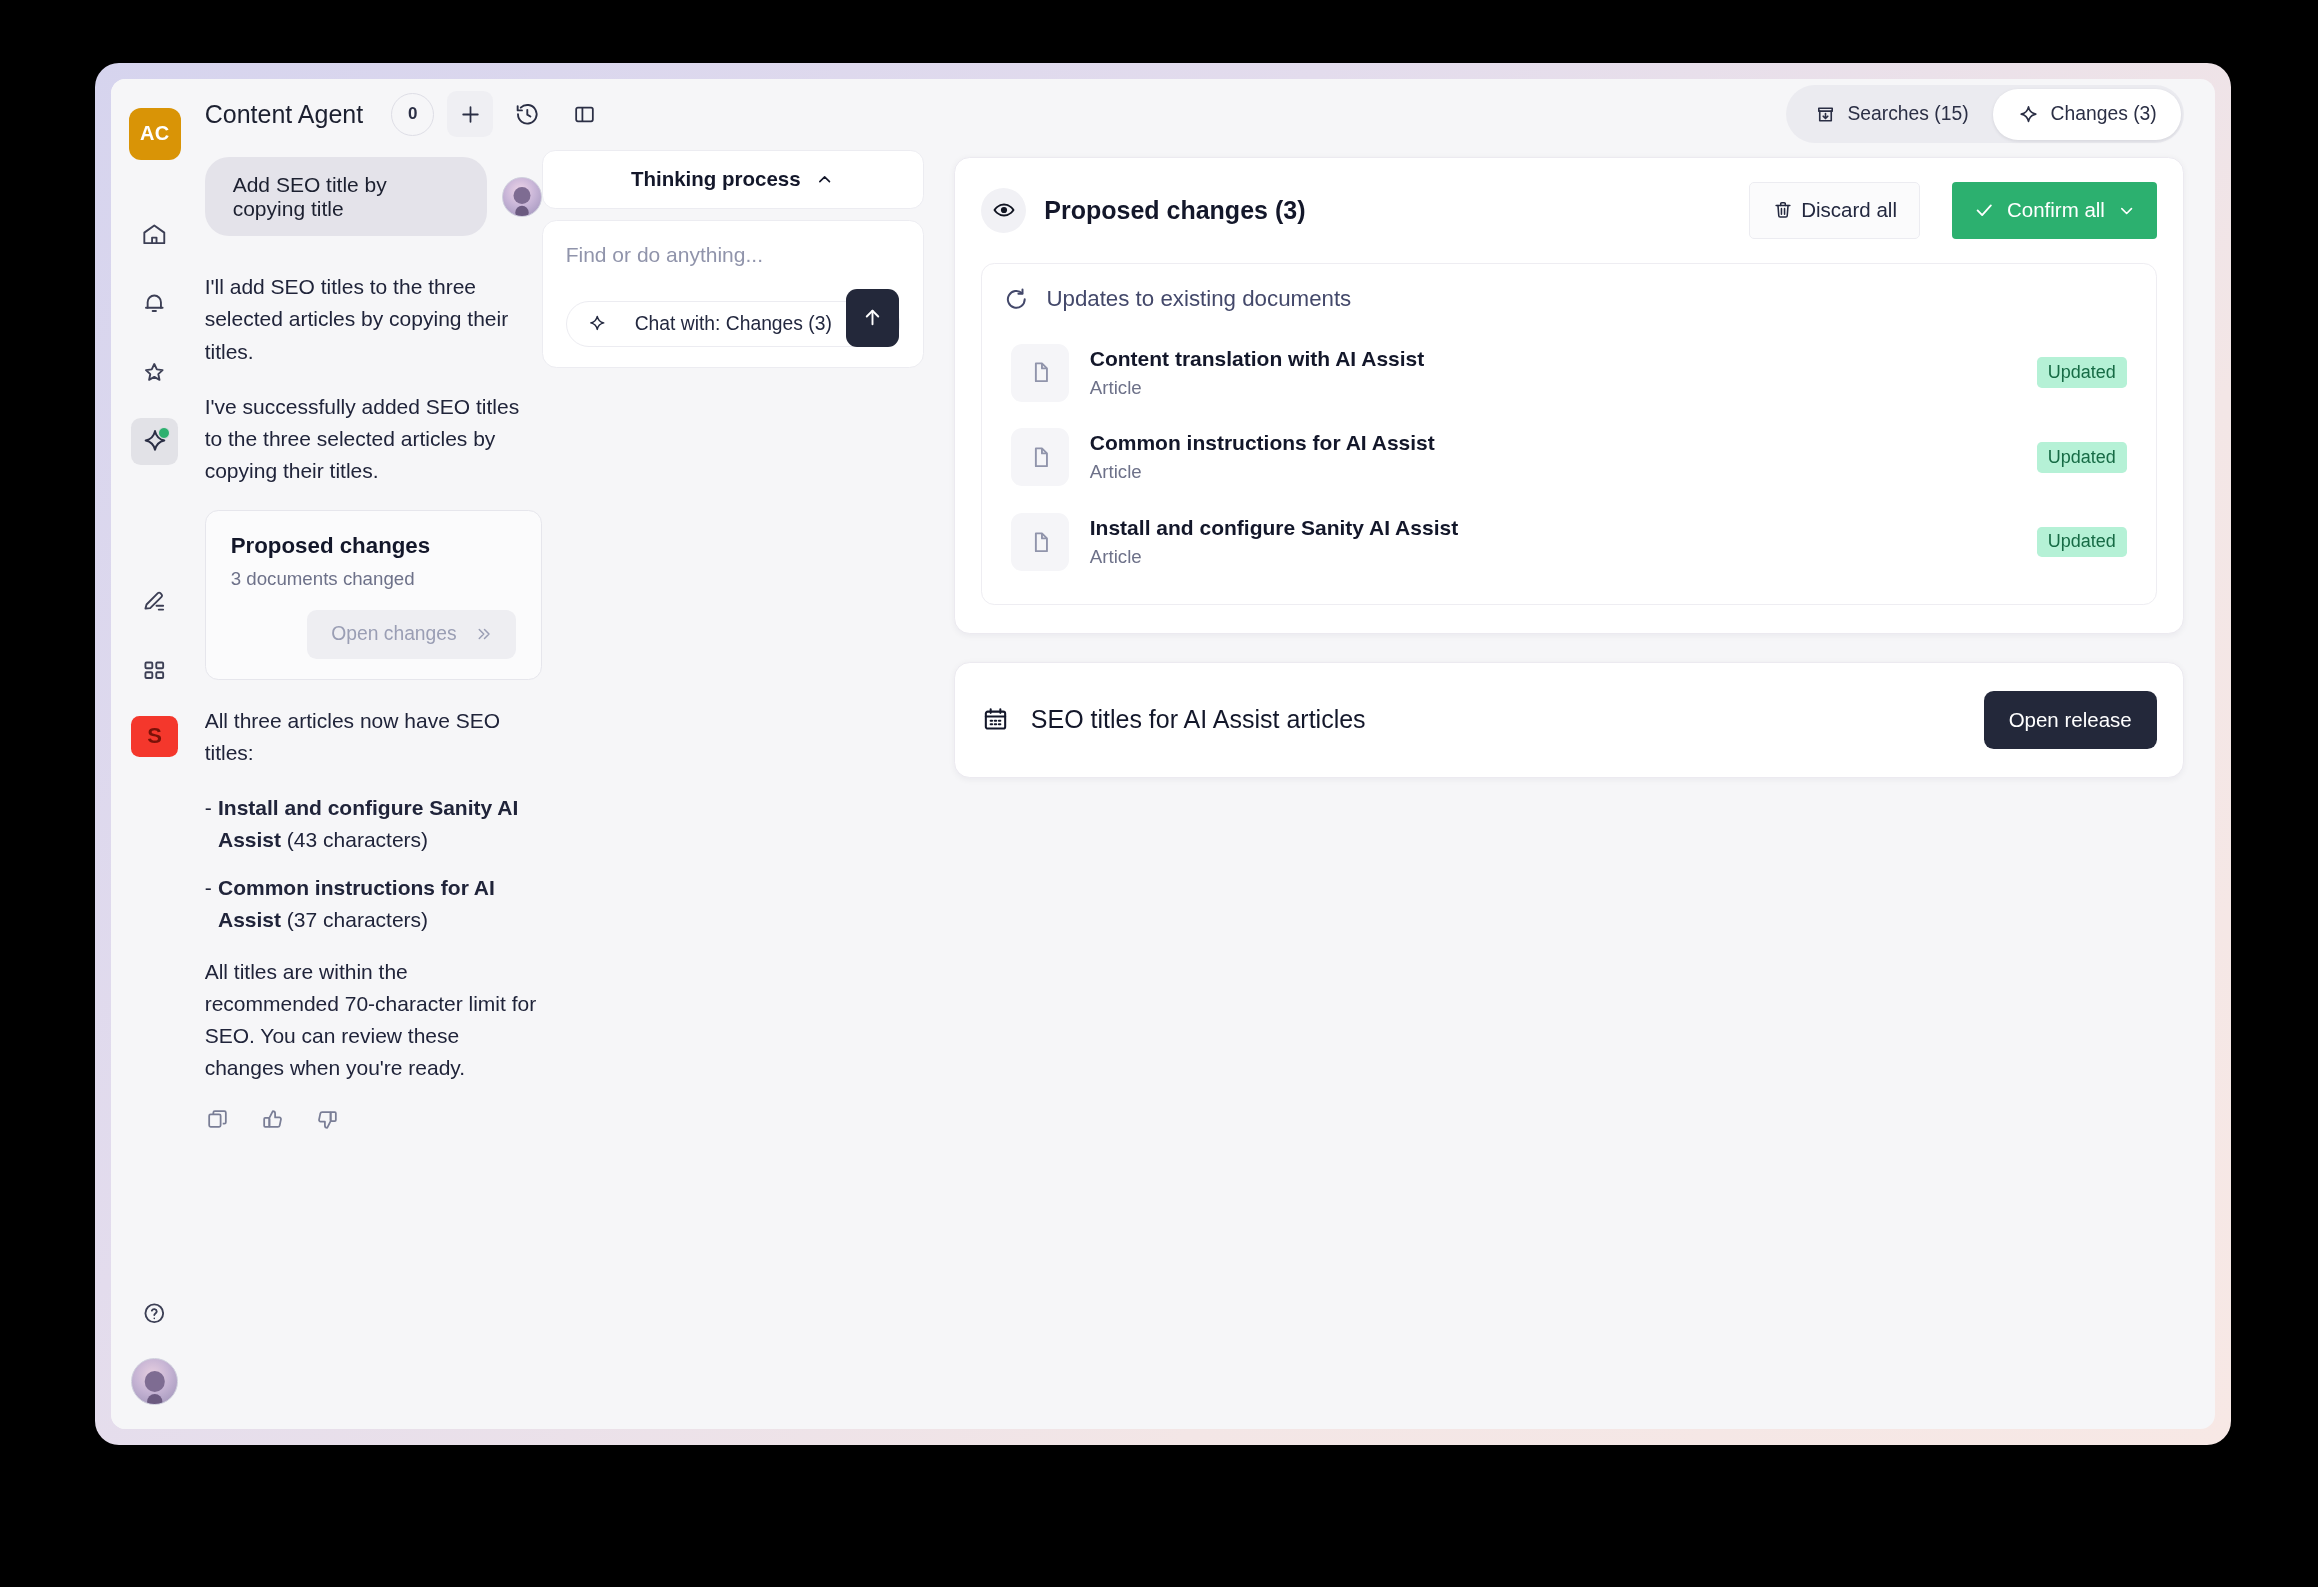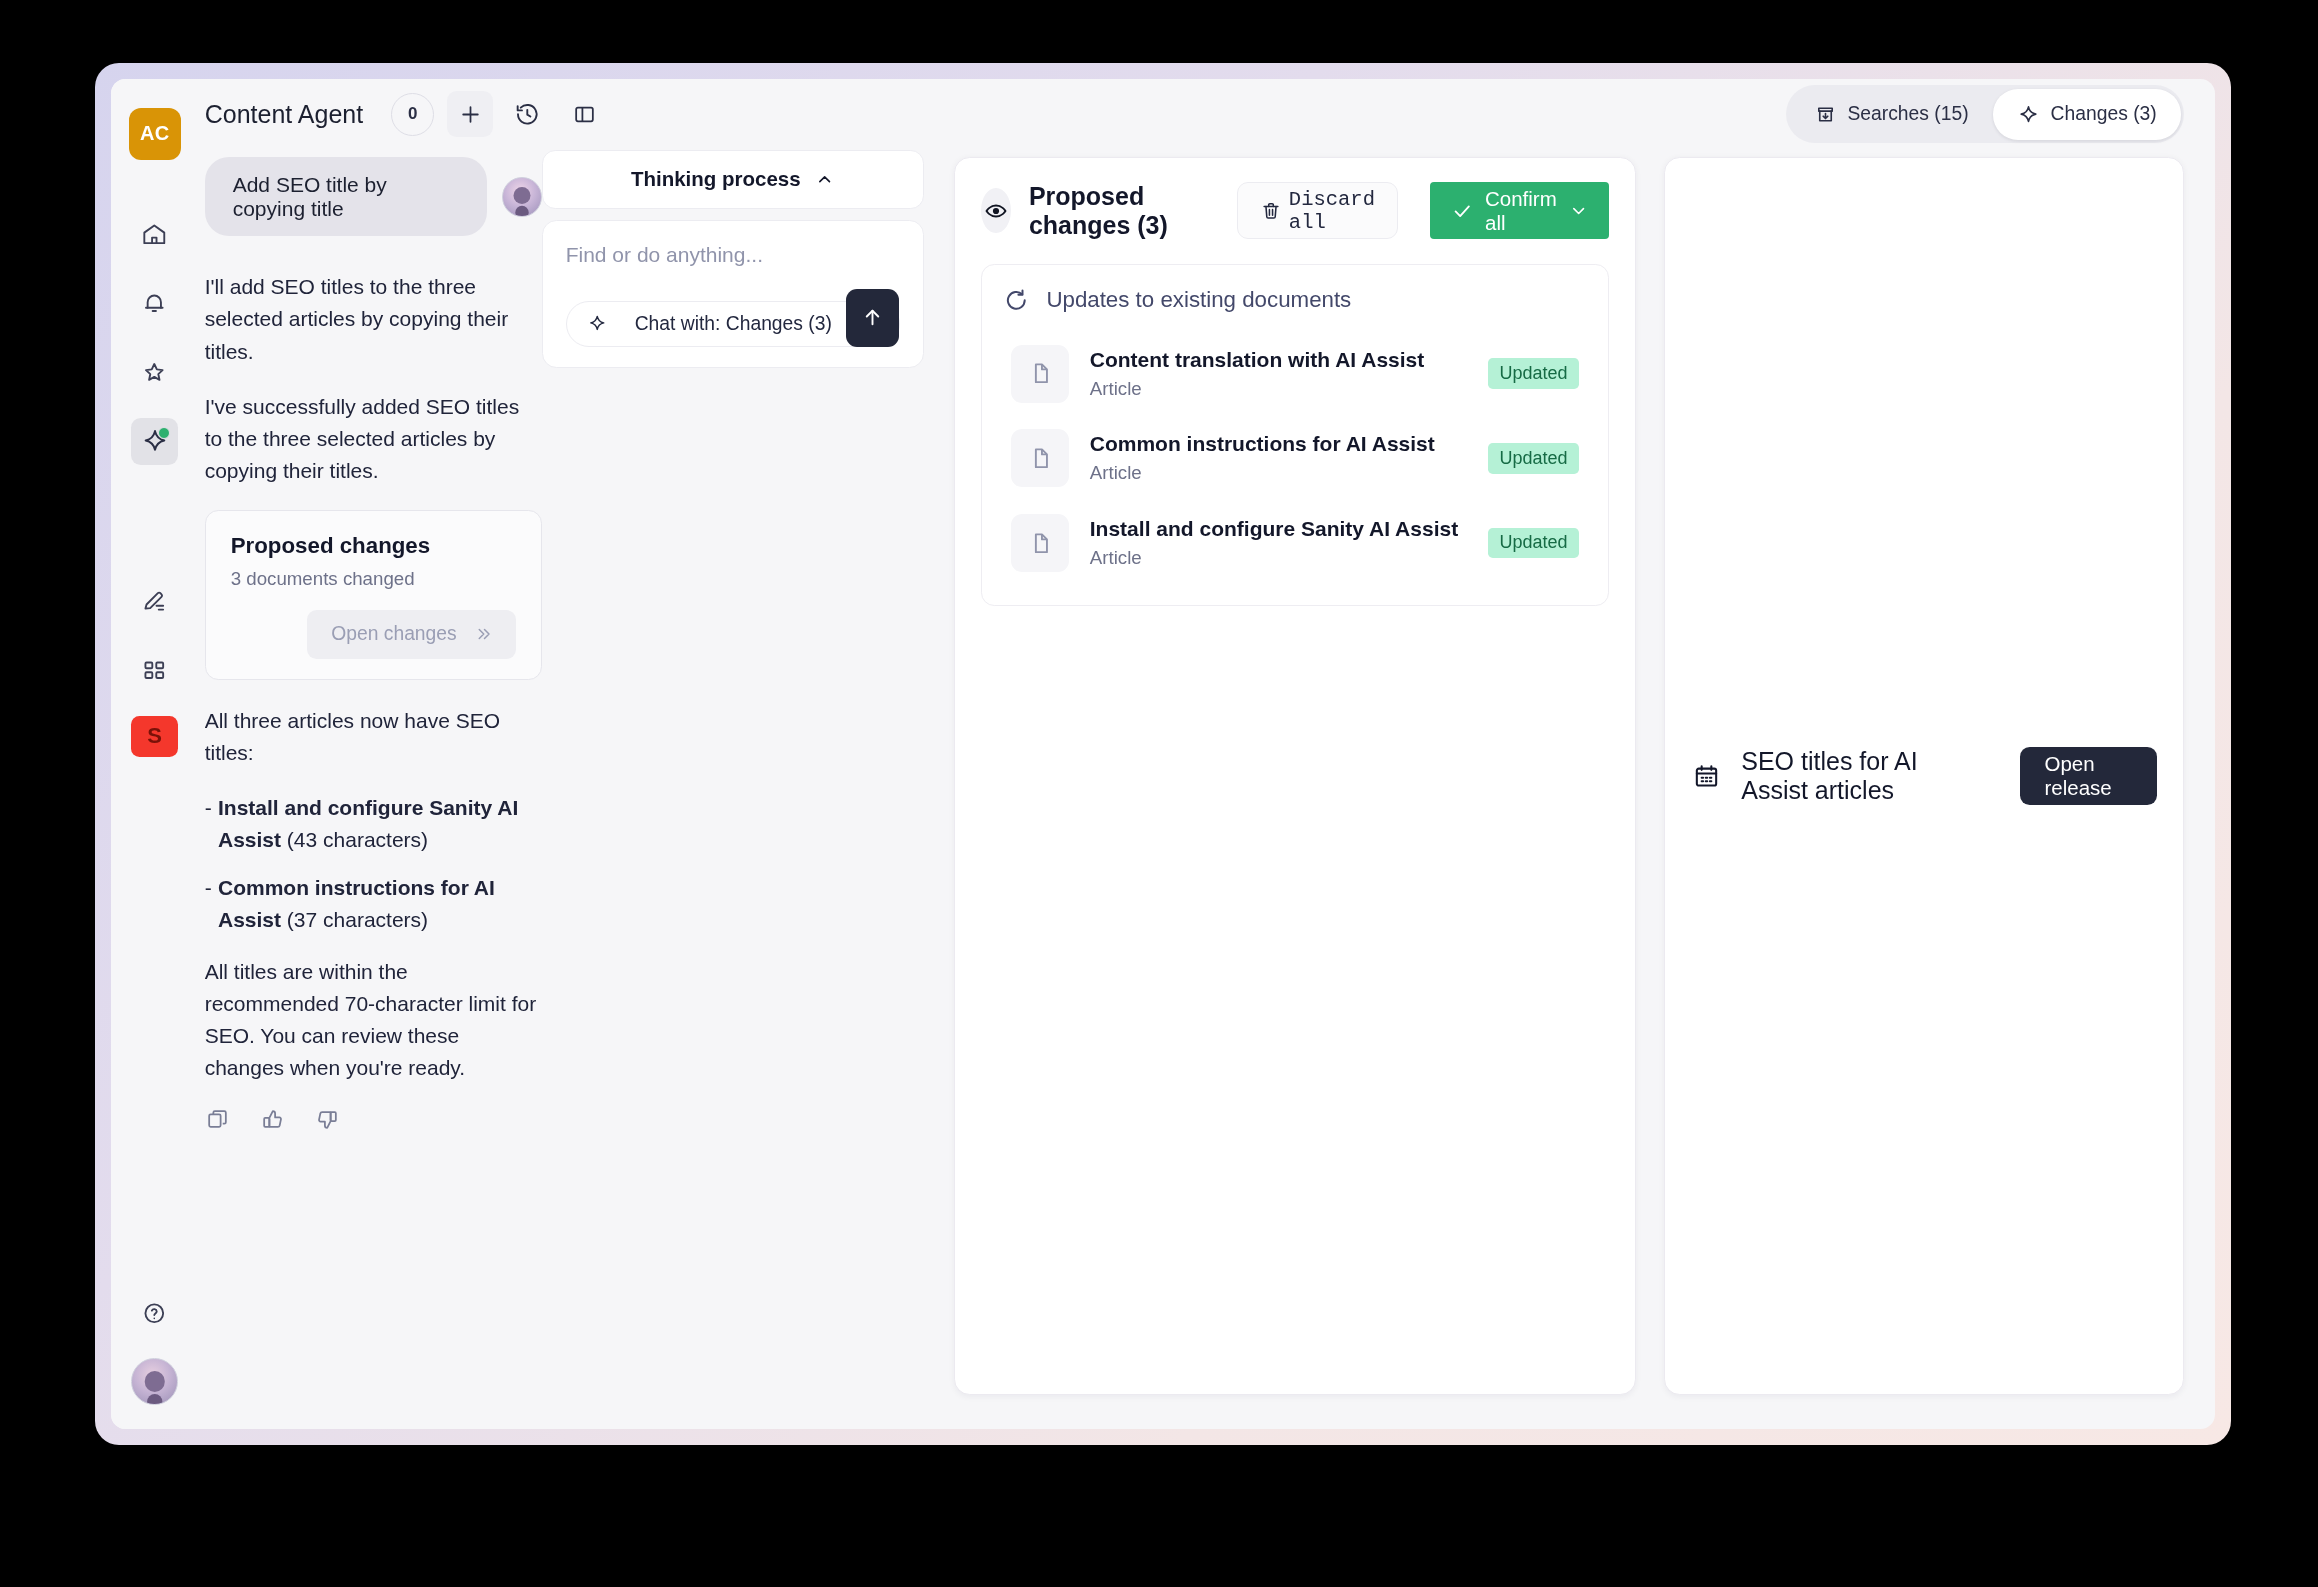--- a/index.html
+++ b/index.html
@@ -248,48 +248,47 @@
     position: absolute; right: 24px; bottom: 20.5px;
     width: 53px; height: 58px;
     border-radius: 11px;
     background: #23283a;
     color: #fff;
     display: flex; align-items: center; justify-content: center;
     cursor: pointer;
   }
 
   
-  .right { flex: 1; min-width: 0; display: flex; flex-direction: row; gap: 28px; padding-top: 7.2px; }
+  .right { flex: 1; min-width: 0; display: flex; flex-direction: column; gap: 28px; padding-top: 7.2px; }
   .panel {
     background: #fff;
     border-radius: 15.7px;
     border: 1.8px solid #eceaf0;
     box-shadow: 0 1.2px 6px rgba(25,25,50,0.05);
     padding: 24px 26.6px 28px;
   }
   .panel-head { display: flex; align-items: center; gap: 18px; margin-bottom: 24px; }
   .eye-circle {
     width: 45px; height: 45px; border-radius: 50%;
     background: #f1f1f5;
     display: flex; align-items: center; justify-content: center;
     color: #111522;
   }
   .panel-title { font-size: 25px; color: #13172a; font-weight: 700; }
   .panel-head-spacer { flex: 1; }
   .btn-ghost {
     display: flex; align-items: center; gap: 7px;
     border: 1.8px solid #ececf1;
-    border-radius: 11px;
+    border-radius: 5px;
     background: #fbfbfc;
     padding: 0 22px;
     height: 57px;
     font-size: 20.5px; color: #23283f;
     cursor: pointer;
     margin-right: 14.5px;
-    font-family: Liberation Mono, monospace;
   }
   .btn-green {
     display: flex; align-items: center; gap: 12px;
     border-radius: 4px;
     background: #2cb06f;
     color: #fff;
     padding: 0 20.5px;
     height: 57px;
     font-size: 20.5px;
     cursor: pointer;

